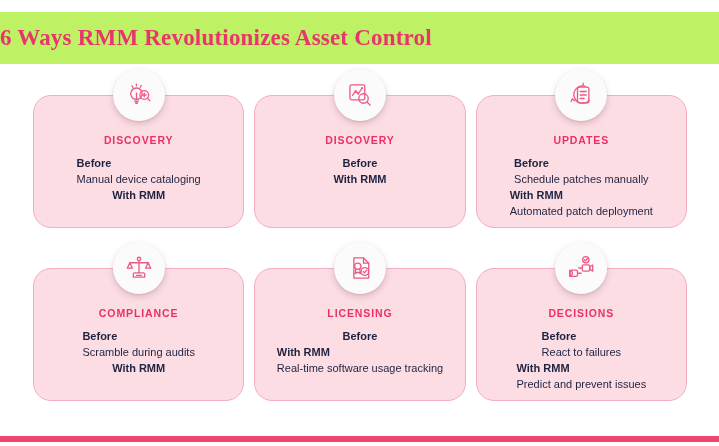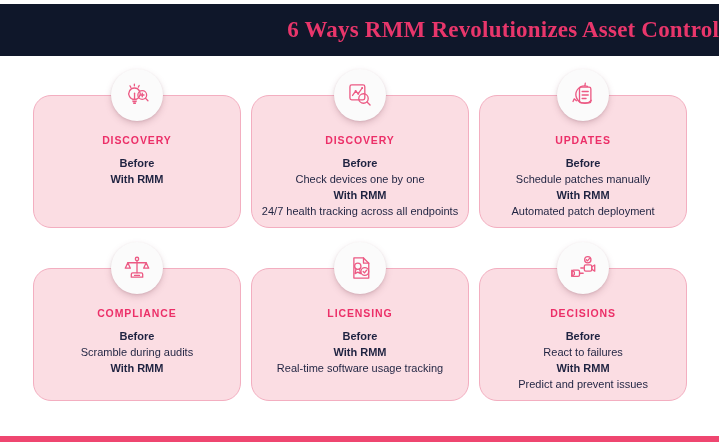--- a/index.html
+++ b/index.html
@@ -13,27 +13,27 @@
   body {
     background: #ffffff;
     font-family: "Liberation Sans", sans-serif;
     position: relative;
   }
 
   
   .header-band {
     position: absolute;
     left: 0;
-    top: 4px;
+    top: 12px;
     width: 719px;
     height: 52px;
-    background: #0f172a;
+    background: #bef264;
     display: flex;
     align-items: center;
-    justify-content: flex-end;
+    justify-content: flex-start;
   }
 
   .header-title {
     font-family: "Liberation Serif", "DejaVu Serif", serif;
     font-weight: bold;
     font-size: 23px;
     letter-spacing: 0.2px;
     color: #e8366b;
     white-space: nowrap;
   }
@@ -94,21 +94,20 @@
     letter-spacing: 0.9px;
     color: #ec2f68;
     text-align: center;
     margin-bottom: 10px;
   }
 
   .row-label {
     font-size: 11px;
     font-weight: bold;
     color: #1f2341;
-    text-align: center;
     line-height: 1.45;
   }
 
   .row-value {
     font-size: 11px;
     font-weight: normal;
     color: #1f2341;
     text-align: center;
     line-height: 1.45;
     white-space: nowrap;
@@ -145,20 +144,21 @@
           <path d="M13.2 14 v7"></path>
           <circle cx="22" cy="16" r="5"></circle>
           <path d="M25.6 19.6 L28.5 22.6"></path>
           <path d="M20 16 h4 M22 14 v4"></path>
         </svg>
       </span>
     </div>
     <div class="card-title">DISCOVERY</div>
     <div class="pair">
       <div class="row-label">Before</div>
+      <div class="row-value">Manual device cataloging</div>
     </div>
     <div class="pair">
       <div class="row-label">With RMM</div>
     </div>
   </div>
 
   <div class="card">
     <div class="icon-badge">
       <span>
         <svg viewBox="0 0 32 32" fill="none" stroke="#ec5a84" stroke-width="1.5" stroke-linecap="round" stroke-linejoin="round">
@@ -168,25 +168,23 @@
           <circle cx="14" cy="14.5" r="1.1" fill="#ec5a84" stroke="none"></circle>
           <circle cx="18.5" cy="8" r="1.1" fill="#ec5a84" stroke="none"></circle>
           <circle cx="20" cy="20" r="5.4"></circle>
           <path d="M24 24 L27.5 27.5"></path>
         </svg>
       </span>
     </div>
     <div class="card-title">DISCOVERY</div>
     <div class="pair">
       <div class="row-label">Before</div>
-      <div class="row-value">Check devices one by one</div>
-    </div>
-    <div class="pair">
-      <div class="row-label">With RMM</div>
-      <div class="row-value">24/7 health tracking across all endpoints</div>
+    </div>
+    <div class="pair">
+      <div class="row-label">With RMM</div>
     </div>
   </div>
 
   <div class="card">
     <div class="icon-badge">
       <span>
         <svg viewBox="0 0 32 32" fill="none" stroke="#ec5a84" stroke-width="1.5" stroke-linecap="round" stroke-linejoin="round">
           <rect x="12" y="7" width="13" height="18" rx="2"></rect>
           <path d="M15 12 h7 M15 16 h7 M15 20 h4.5"></path>
           <path d="M18 5.5 a10 10 0 1 0 7.4 16.6"></path>

